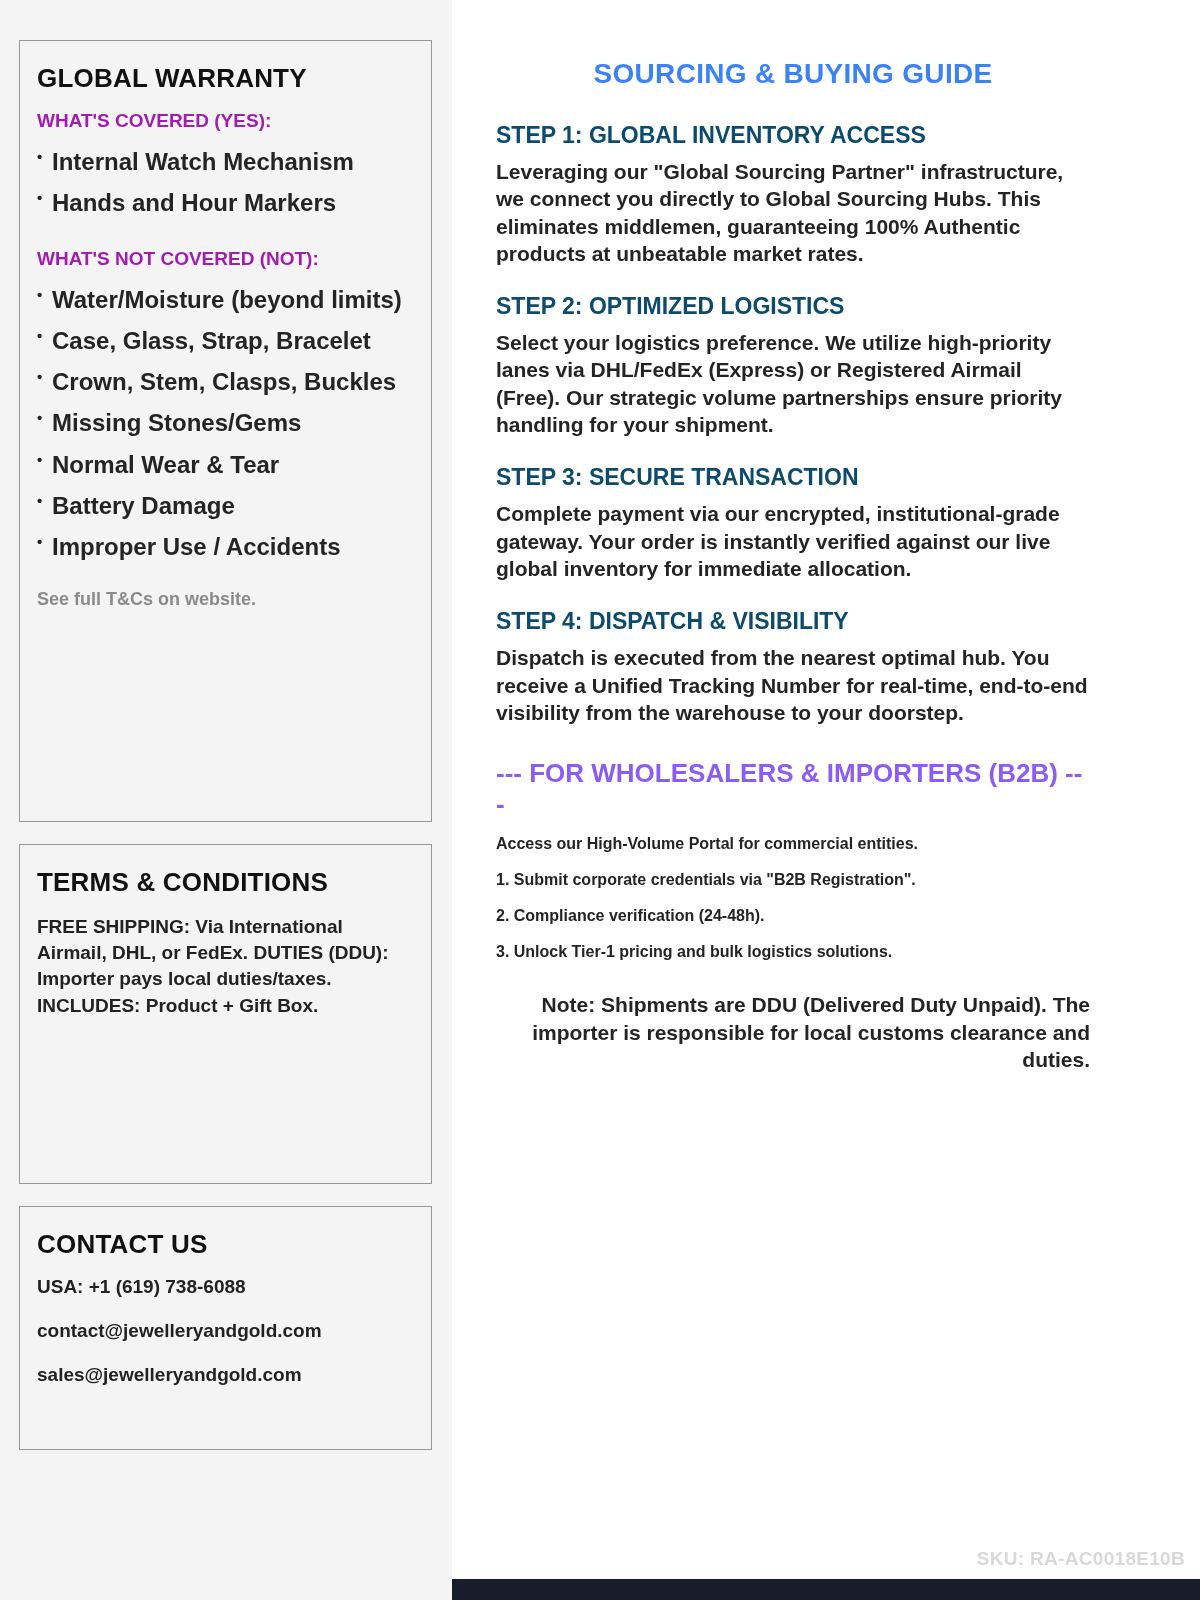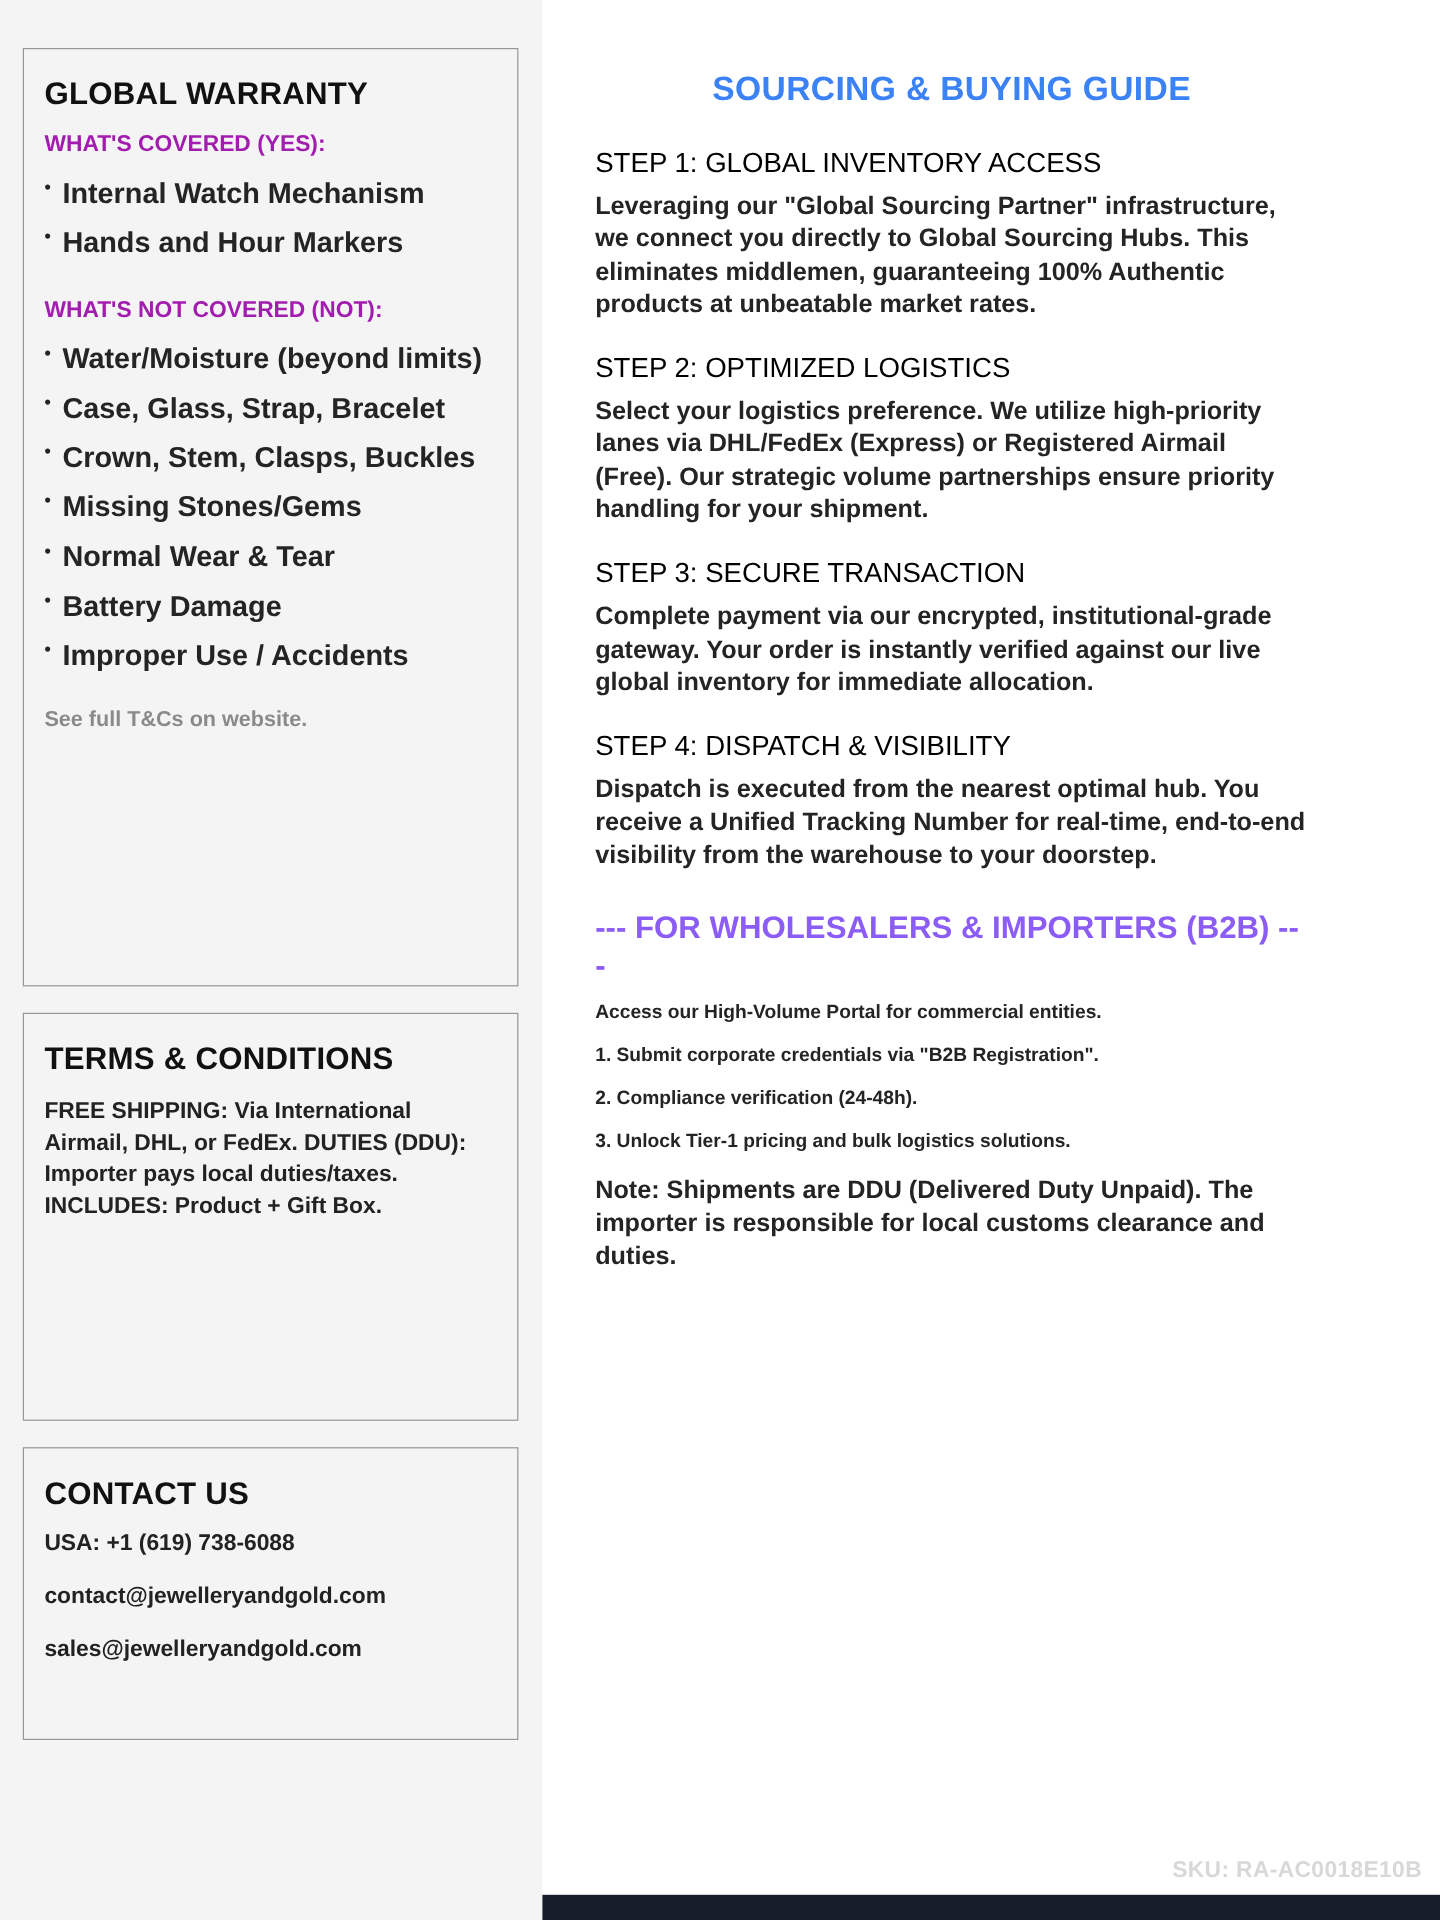--- a/index.html
+++ b/index.html
@@ -92,22 +92,22 @@
     font-weight: 800;
     letter-spacing: 0.3px;
     color: #3b82f6;
     text-align: center;
     margin: 10px 0 32px 0;
     white-space: nowrap;
   }
   .step { margin-bottom: 26px; }
   .step-heading {
     font-size: 23px;
-    font-weight: 400;
-    color: #000000;
+    font-weight: 700;
+    color: #0c4a6e;
     margin-bottom: 9px;
   }
   .step-body {
     font-size: 21px;
     font-weight: 600;
     color: #242424;
     line-height: 1.3;
   }
   .b2b { margin-top: 32px; }
   .b2b-heading {
@@ -117,25 +117,26 @@
     margin-bottom: 14px;
   }
   .b2b-para {
     font-size: 16px;
     font-weight: 700;
     color: #242424;
     line-height: 1.3;
     margin-bottom: 15px;
   }
   .b2b-note {
-    margin-top: 16px;
+    margin-top: 29px;
     font-size: 21px;
     font-weight: 600;
     color: #242424;
     line-height: 1.3;
+    text-align: right;
   }
 
   
   .sku {
     position: absolute;
     right: 15px;
     bottom: 30px;
     font-size: 19px;
     font-weight: 700;
     color: #d8d8d8;

